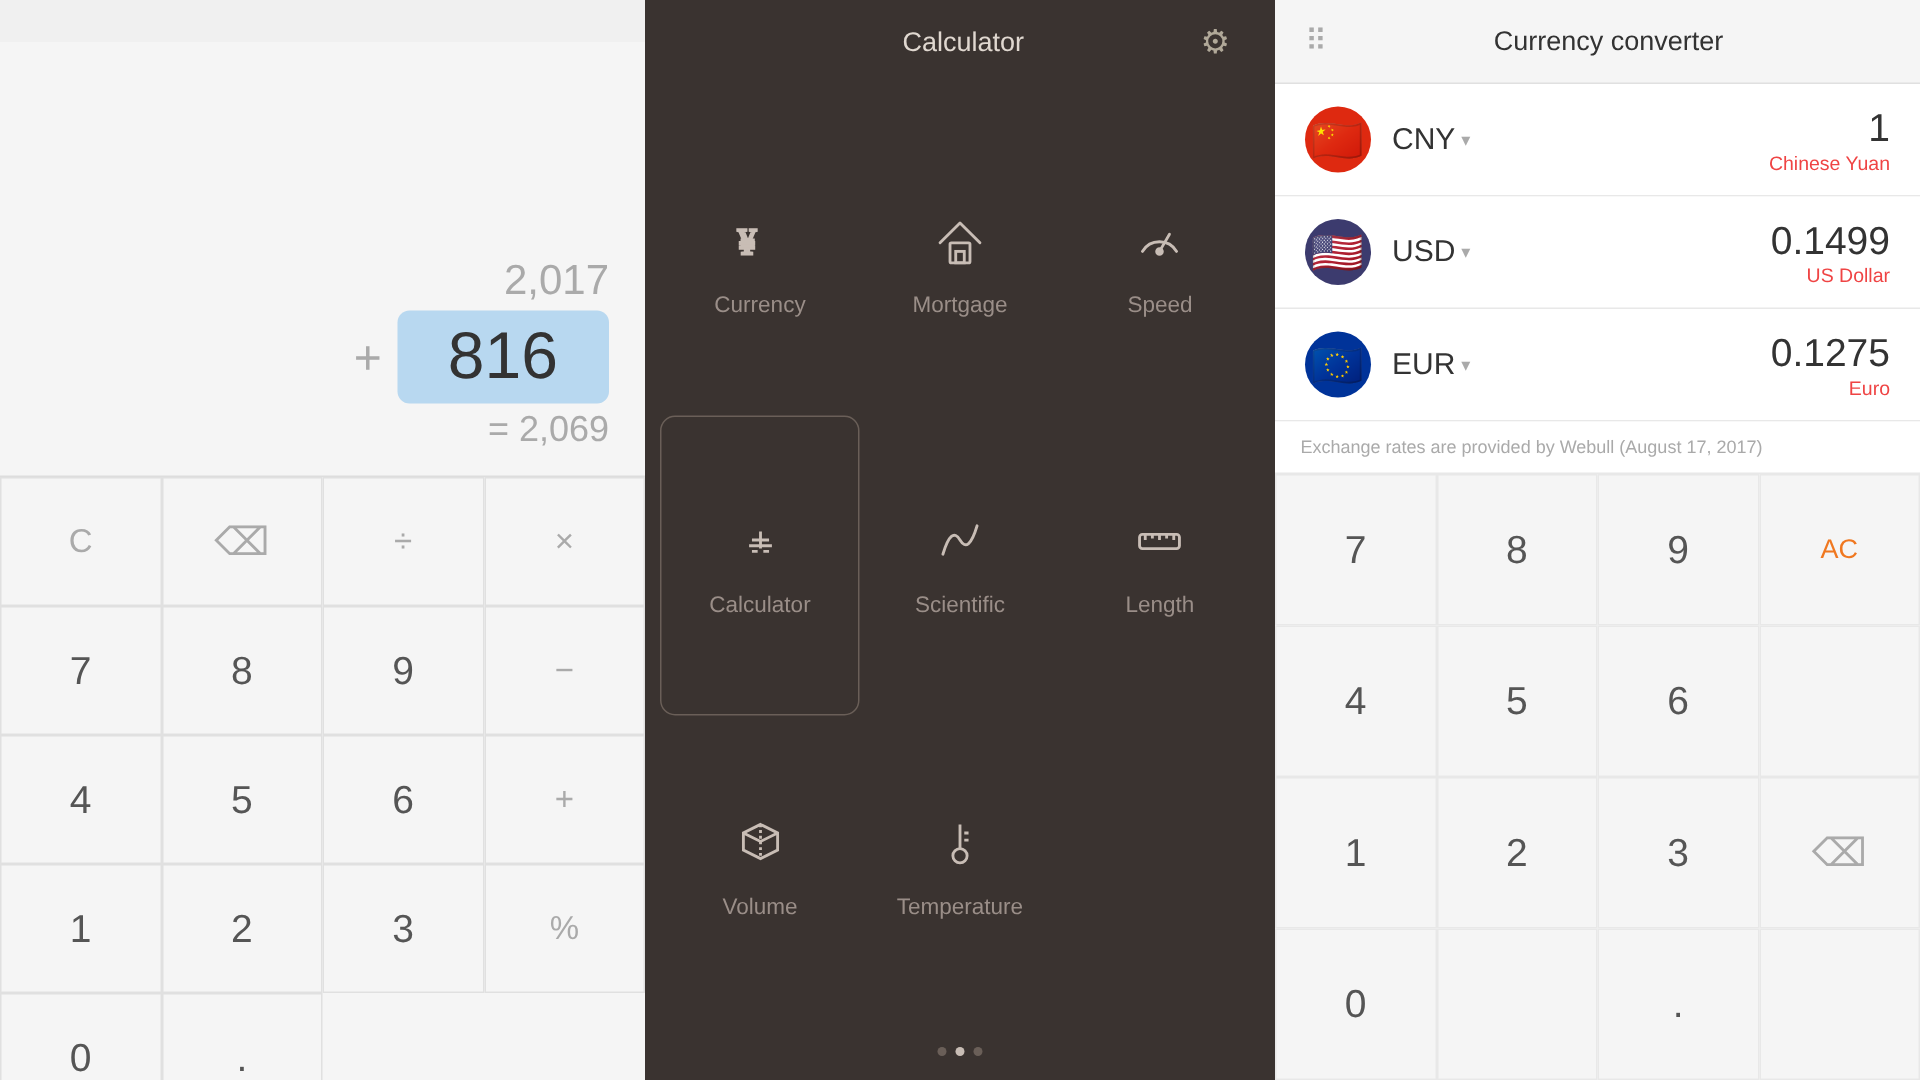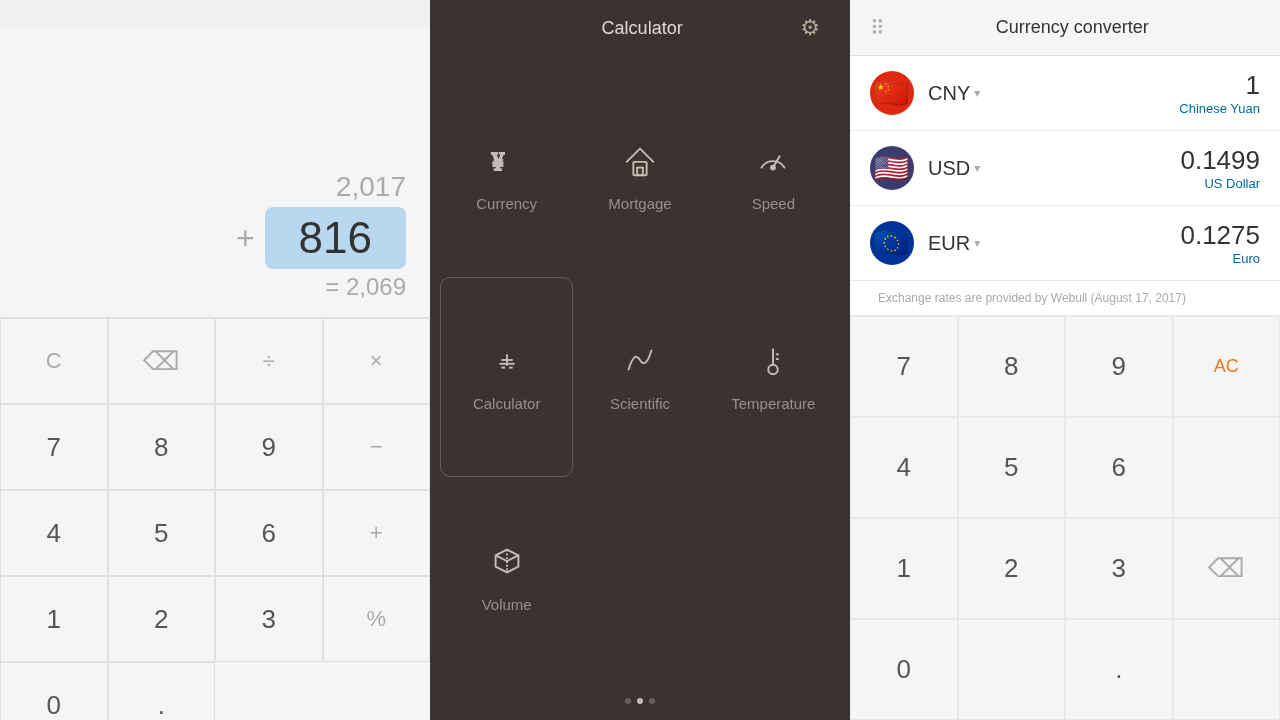--- a/index.html
+++ b/index.html
@@ -272,26 +272,26 @@
 
     .currency-value {
       font-size: 26px;
       color: #333;
       font-weight: 300;
       display: block;
     }
 
     .currency-name {
       font-size: 13px;
-      color: #0369a1;
+      color: #ef4444;
       display: block;
     }
 
     .exchange-note {
-      padding: 10px 28px;
+      padding: 10px 17px;
       font-size: 12px;
       color: #aaa;
       background: white;
       border-bottom: 1px solid #e8e8e8;
     }
 
     .right-keypad {
       flex: 1;
       display: grid;
       grid-template-columns: repeat(4, 1fr);
@@ -423,42 +423,55 @@
 
     <div class="menu-item">
       <div class="menu-icon">
         <svg class="svg-icon" viewBox="0 0 40 40" fill="none" stroke="#c8bdb5" stroke-width="2">
           <path d="M8 30 Q14 10 20 20 Q26 30 32 10" stroke-linecap="round"></path>
         </svg>
       </div>
       <div class="menu-label">Scientific</div>
     </div>
 
+    <div class="menu-item">
+      <div class="menu-icon">
+        <svg class="svg-icon" viewBox="0 0 40 40" fill="none" stroke="#c8bdb5" stroke-width="2">
+          <rect x="6" y="16" width="28" height="10" rx="2"></rect>
+          <line x1="10" y1="16" x2="10" y2="20"></line>
+          <line x1="15" y1="16" x2="15" y2="19"></line>
+          <line x1="20" y1="16" x2="20" y2="20"></line>
+          <line x1="25" y1="16" x2="25" y2="19"></line>
+          <line x1="30" y1="16" x2="30" y2="20"></line>
+        </svg>
+      </div>
+      <div class="menu-label">Length</div>
+    </div>
+
+    <div class="menu-item">
+      <div class="menu-icon">
+        <svg class="svg-icon" viewBox="0 0 40 40" fill="none" stroke="#c8bdb5" stroke-width="2">
+          <path d="M20 8 L32 14 L32 26 L20 32 L8 26 L8 14 Z"></path>
+          <path d="M20 8 L20 32" stroke-dasharray="2 2"></path>
+          <path d="M8 14 L20 20 L32 14"></path>
+        </svg>
+      </div>
+      <div class="menu-label">Volume</div>
+    </div>
 
     <div class="menu-item">
       <div class="menu-icon">
         <svg class="svg-icon" viewBox="0 0 40 40" fill="none" stroke="#c8bdb5" stroke-width="2">
           <line x1="20" y1="8" x2="20" y2="26"></line>
           <circle cx="20" cy="30" r="5"></circle>
           <line x1="23" y1="14" x2="26" y2="14"></line>
           <line x1="23" y1="19" x2="26" y2="19"></line>
         </svg>
       </div>
       <div class="menu-label">Temperature</div>
-    </div>
-
-    <div class="menu-item">
-      <div class="menu-icon">
-        <svg class="svg-icon" viewBox="0 0 40 40" fill="none" stroke="#c8bdb5" stroke-width="2">
-          <path d="M20 8 L32 14 L32 26 L20 32 L8 26 L8 14 Z"></path>
-          <path d="M20 8 L20 32" stroke-dasharray="2 2"></path>
-          <path d="M8 14 L20 20 L32 14"></path>
-        </svg>
-      </div>
-      <div class="menu-label">Volume</div>
     </div>
   </div>
 
   <div class="dots-row">
     <div class="dot"></div>
     <div class="dot active"></div>
     <div class="dot"></div>
   </div>
 </div>
 

